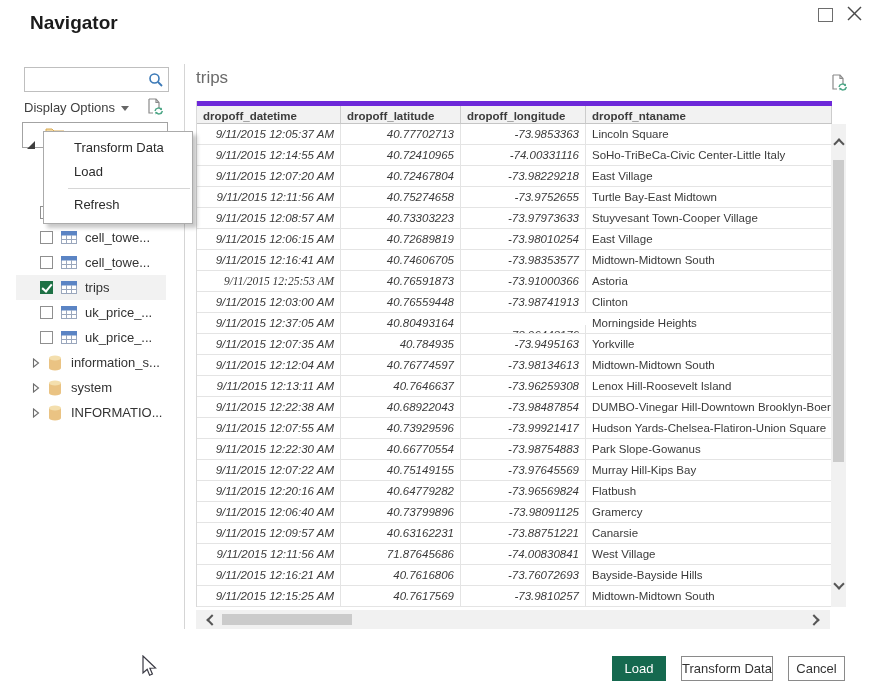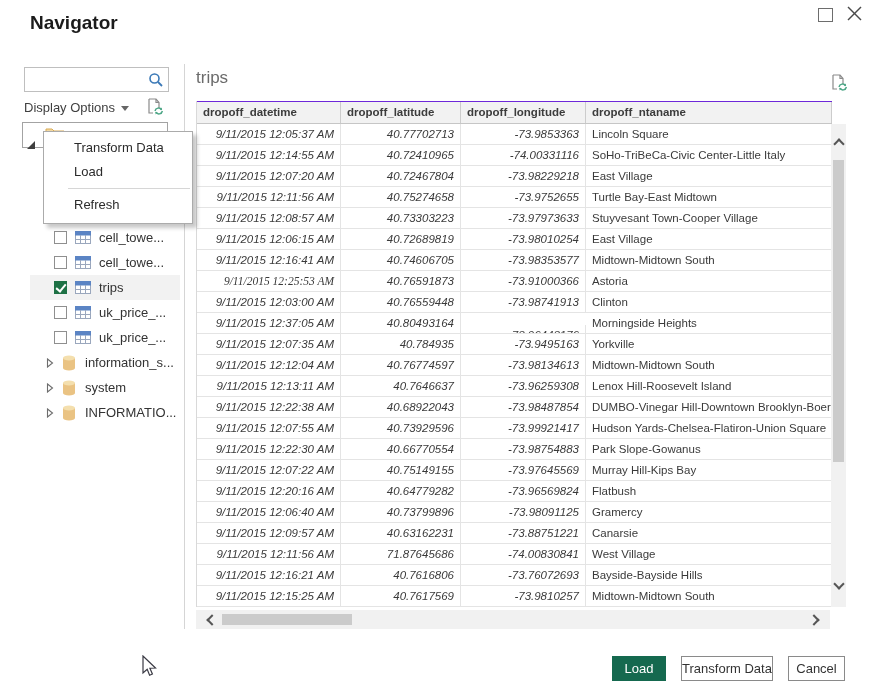--- a/index.html
+++ b/index.html
@@ -19,40 +19,40 @@
   .search-icon{position:absolute;right:4px;top:4px;}
   .display-options{position:absolute;left:24px;top:100px;font-size:13px;color:#3f3f3f;cursor:pointer;}
   .caret-down{display:inline-block;width:0;height:0;border-left:4px solid transparent;border-right:4px solid transparent;border-top:5px solid #666;margin-left:6px;vertical-align:middle;}
   .refresh-doc{position:absolute;cursor:pointer;}
   .refresh-doc-sidebar{left:146px;top:98px;}
   .refresh-doc-preview{left:830px;top:74px;}
   
   .root-row{position:absolute;left:22px;top:122px;width:146px;height:26px;border:1px solid #a3a3a3;box-sizing:border-box;background:#fff;}
   .root-arrow{position:absolute;left:4px;top:13px;}
   .root-folder{position:absolute;left:22px;top:3px;}
-  .tree{position:absolute;left:30px;top:200px;width:150px;}
+  .tree{position:absolute;left:16px;top:200px;width:150px;}
   .tree-item{height:25px;display:flex;align-items:center;font-size:13px;color:#333;cursor:pointer;white-space:nowrap;}
   .tree-item.selected{background:#f2f2f2;}
   .tree-item .cb{width:13px;height:13px;border:1px solid #8f8f8f;background:#fff;box-sizing:border-box;margin-left:24px;margin-right:8px;flex:0 0 auto;position:relative;}
   .tree-item .cb.checked{border-color:#1e7145;background:#1e7145;}
   .tree-item .cb.checked::after{content:"";position:absolute;left:3px;top:0px;width:4px;height:8px;border-right:2px solid #fff;border-bottom:2px solid #fff;transform:rotate(40deg);}
   .tree-item .ticon{margin-right:8px;flex:0 0 auto;display:inline-flex;}
   .tree-item .exp{margin-left:16px;margin-right:8px;flex:0 0 auto;display:inline-flex;}
   .tree-item .dbicon{margin-right:9px;flex:0 0 auto;display:inline-flex;}
   .tree-item .lbl{overflow:hidden;text-overflow:ellipsis;}
   
   .ctx-menu{position:absolute;left:43px;top:131px;width:150px;background:#fff;border:1px solid #ababab;box-sizing:border-box;box-shadow:4px 4px 4px rgba(0,0,0,0.22);z-index:50;padding:4px 0 6px 0;}
   .menu-item{height:24px;line-height:24px;padding-left:30px;font-size:13px;color:#2b2b2b;cursor:pointer;}
   .menu-sep{height:1px;background:#d6d6d6;margin:4px 2px 4px 24px;}
   
   .pane-divider{position:absolute;left:184px;top:64px;width:1px;height:565px;background:#d5d5d5;}
   
   .preview-title{position:absolute;left:196px;top:68px;font-size:17px;color:#6b6b6b;}
   .ptable{position:absolute;left:196px;top:101px;border-left:1px solid #d9d9d9;}
-  .thead{display:flex;height:23px;background:#f2f2f2;border-top:1px solid #6d28d9;border-bottom:1px solid #c6c6c6;box-sizing:border-box;}
+  .thead{display:flex;height:23px;background:#f2f2f2;border-top:5px solid #6d28d9;border-bottom:1px solid #c6c6c6;box-sizing:border-box;}
   .th{font-size:11.5px;font-weight:bold;color:#3c3c3c;line-height:21px;padding-left:6px;box-sizing:border-box;border-right:1px solid #cccccc;overflow:hidden;white-space:nowrap;}
   .trow{display:flex;height:21px;border-bottom:1px solid #e4e4e4;box-sizing:border-box;background:#fff;}
   .td{font-size:11.5px;color:#3a3a3a;line-height:20px;box-sizing:border-box;border-right:1px solid #e4e4e4;overflow:hidden;white-space:nowrap;}
   .td.num{font-style:italic;text-align:right;padding-right:6px;}
   .td.txt{text-align:left;padding-left:6px;}
   
   .vscroll{position:absolute;left:831px;top:124px;width:15px;height:483px;background:#f1f1f1;}
   .vscroll .thumb{position:absolute;left:2px;top:36px;width:11px;height:302px;background:#cbcbcb;}
   .hscroll{position:absolute;left:196px;top:610px;width:634px;height:19px;background:#f1f1f1;}
   .hscroll .thumb{position:absolute;left:26px;top:4px;width:130px;height:11px;background:#cbcbcb;}

